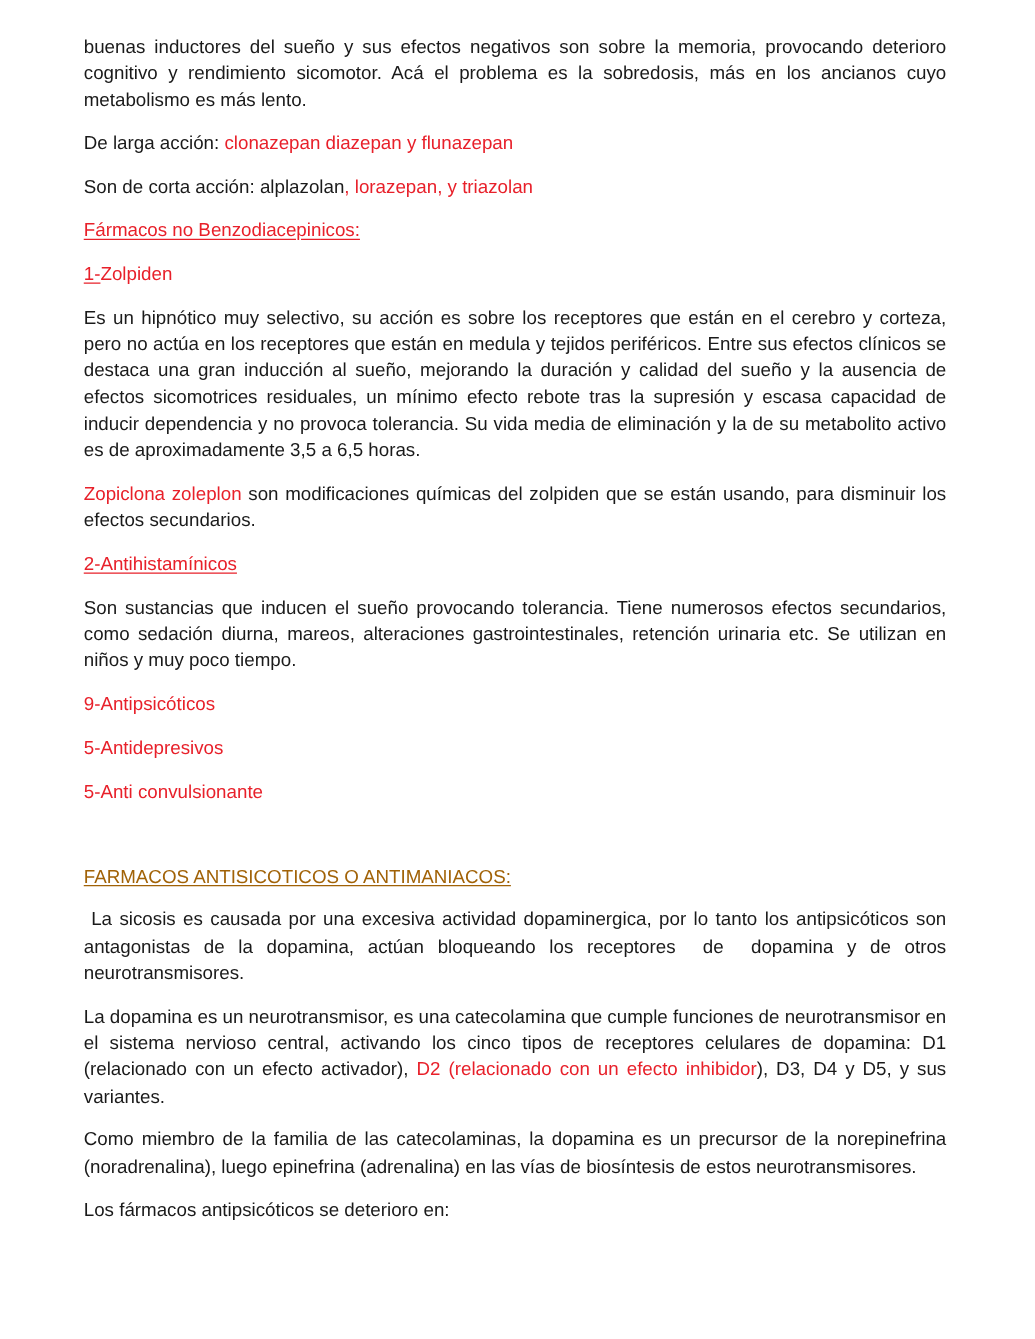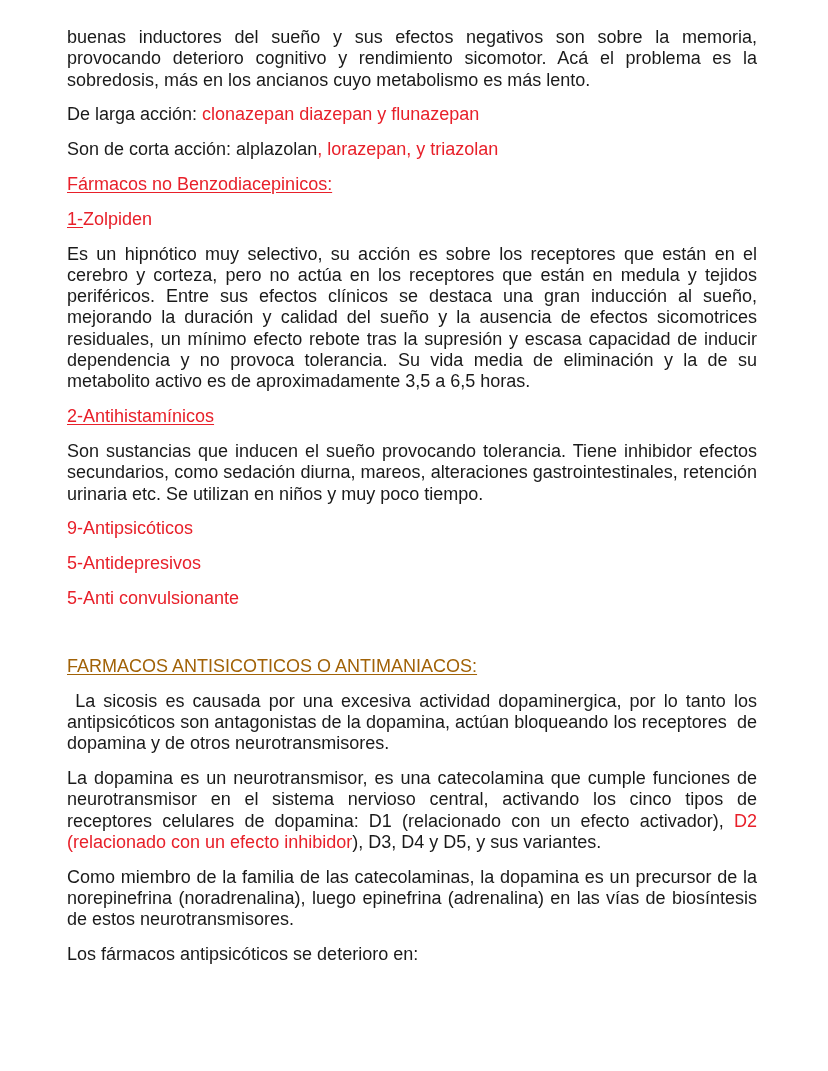--- a/index.html
+++ b/index.html
@@ -12,21 +12,21 @@
       height: 1071px;
       overflow: hidden;
       position: relative;
     }
     .page {
       position: absolute;
       left: 67px;
       top: 27px;
       width: 690px;
       font-family: "Liberation Sans", sans-serif;
-      font-size: 18px;
+      font-size: 15px;
       line-height: 21.3px;
       color: #1a1a1a;
     }
     p {
       margin: 0 0 13.5px 0;
       text-align: justify;
     }
     p.left { text-align: left; }
     .red { color: #e8202a; }
     .u { text-decoration: underline; text-underline-offset: 2px; }
@@ -52,26 +52,29 @@
   <p class="left">
     <span class="red u b">Fármacos no Benzodiacepinicos:</span>
   </p>
 
   <p class="left">
     <span class="red u">1-</span><span class="red">Zolpiden</span>
   </p>
 
   <p>Es un hipnótico muy selectivo, su acción es sobre los receptores que están en el cerebro y corteza, pero no actúa en los receptores que están en medula y tejidos periféricos. Entre sus efectos clínicos se destaca una gran inducción al sueño, mejorando la duración y calidad del sueño y la  ausencia de efectos  sicomotrices residuales, un mínimo efecto rebote tras la supresión y escasa capacidad de inducir dependencia y no provoca tolerancia. Su vida media de eliminación y la de su metabolito activo es de aproximadamente 3,5 a 6,5 horas.</p>
 
+  <p>
+    <span class="red">Zopiclona  zoleplon</span><span> son modificaciones químicas del zolpiden que se están usando, para disminuir los efectos secundarios.</span>
+  </p>
 
   <p class="left">
     <span class="red u">2-Antihistamínicos</span>
   </p>
 
-  <p>Son sustancias que inducen el sueño provocando tolerancia. Tiene  inhibidor efectos secundarios, como sedación diurna, mareos, alteraciones gastrointestinales, retención urinaria etc. Se utilizan en niños y muy poco tiempo.</p>
+  <p>Son sustancias que inducen el sueño provocando tolerancia. Tiene  numerosos efectos secundarios, como sedación diurna, mareos, alteraciones gastrointestinales, retención urinaria etc. Se utilizan en niños y muy poco tiempo.</p>
 
   <p class="left red">9-Antipsicóticos</p>
   <p class="left red">5-Antidepresivos</p>
   <p class="left red">5-Anti convulsionante</p>
 
   <div class="gap"></div>
 
   <p class="left">
     <span class="u b heading-black">FARMACOS ANTISICOTICOS O ANTIMANIACOS:</span>
   </p>

